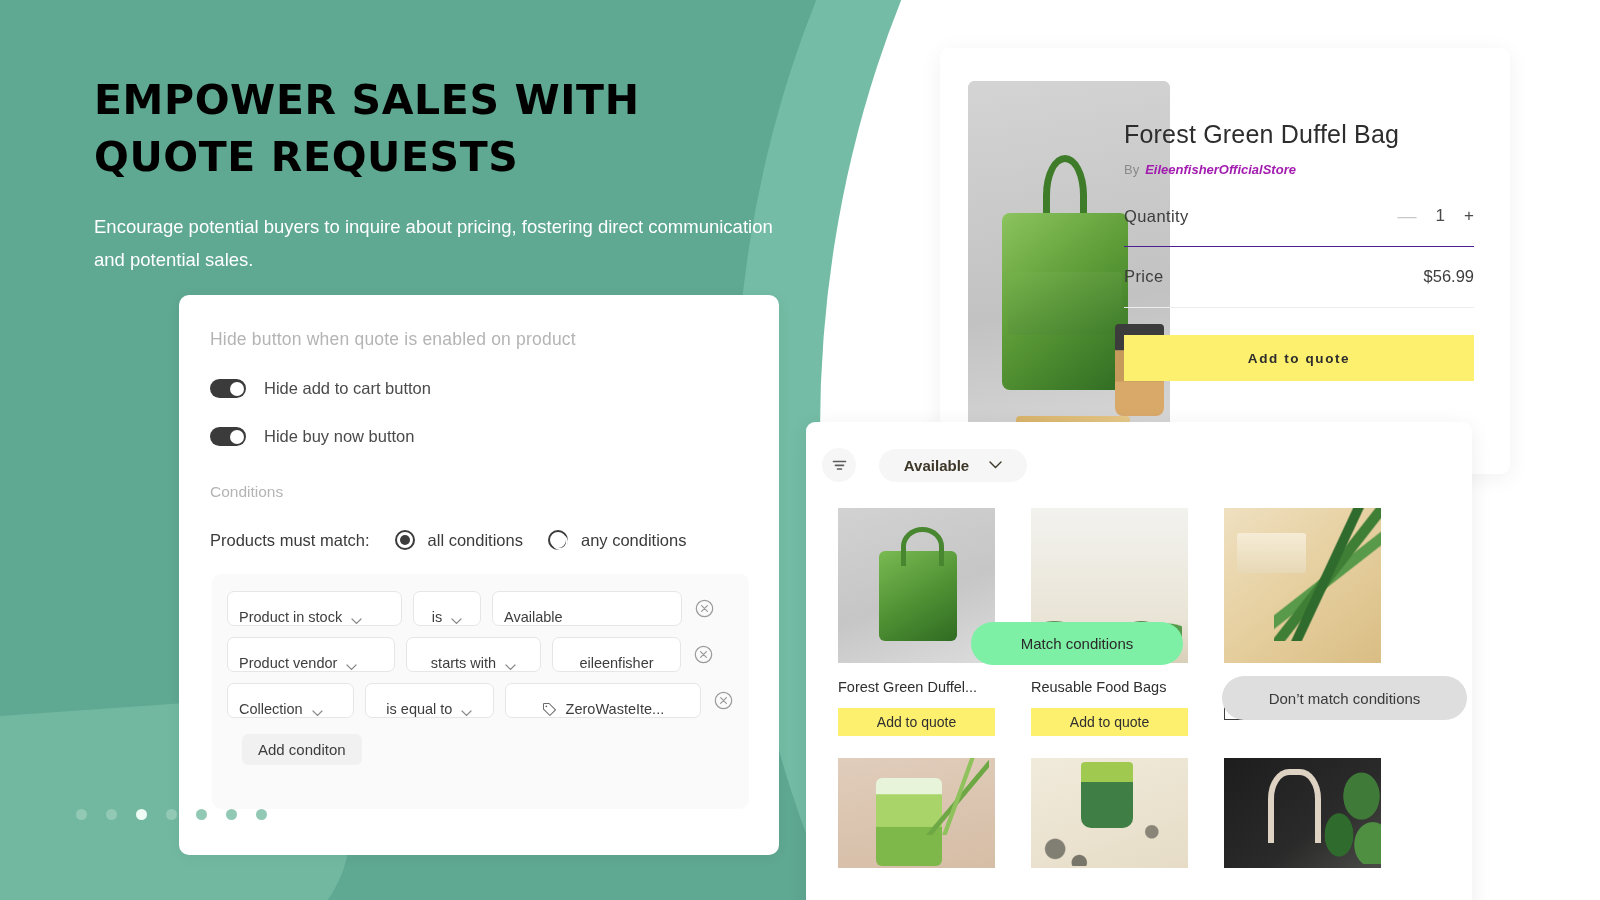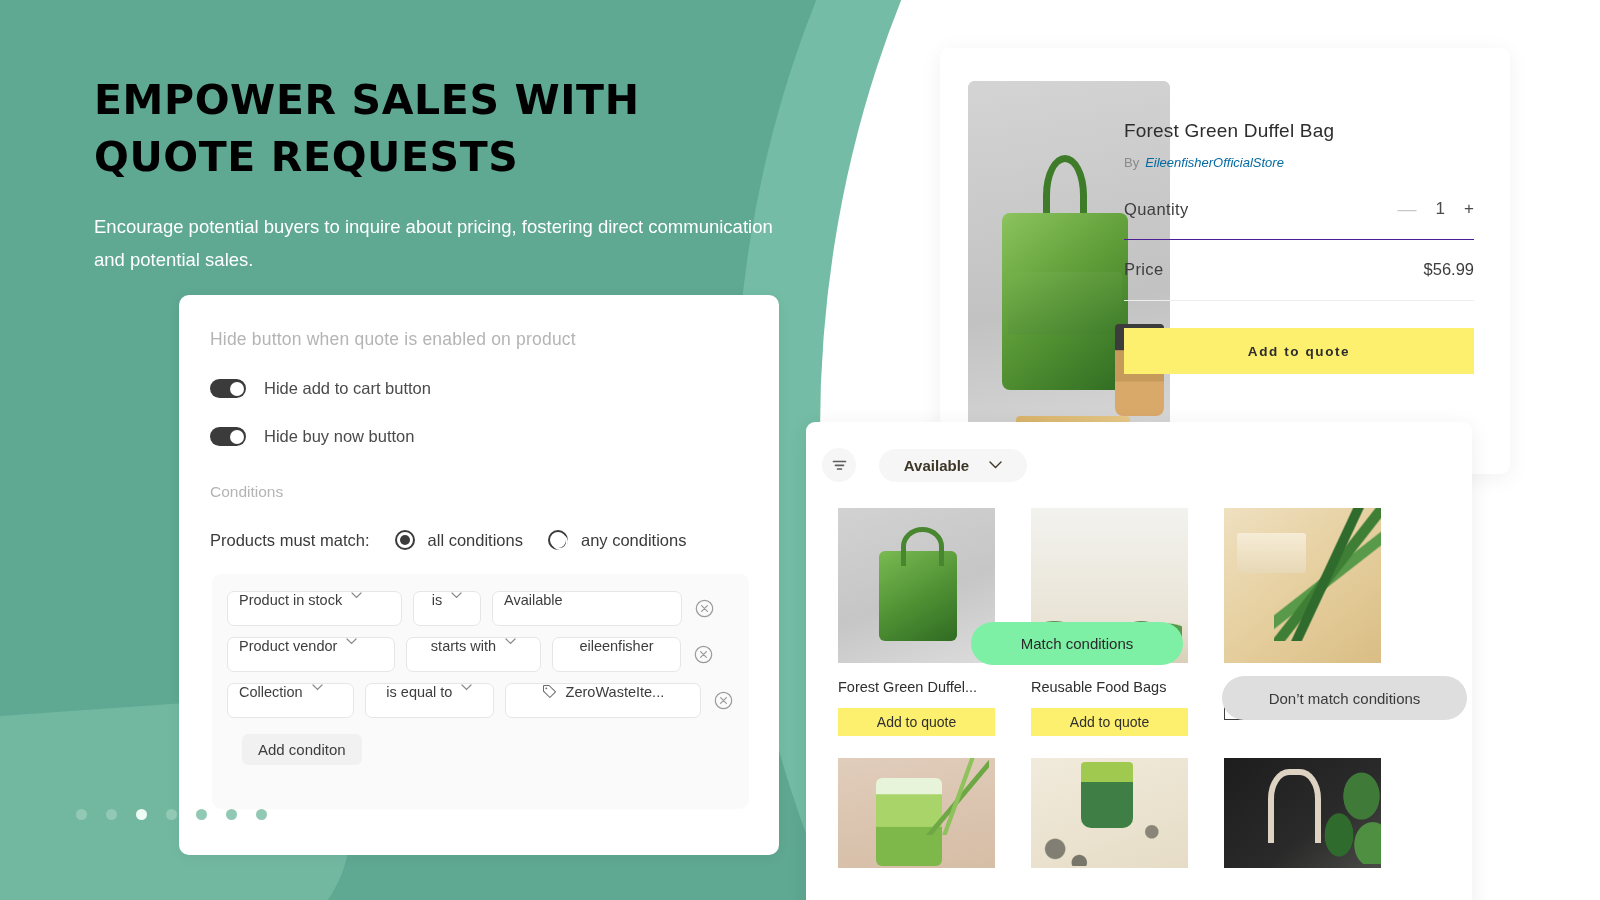--- a/index.html
+++ b/index.html
@@ -121,21 +121,21 @@
 
   .cond-box {
     margin-top: 24px; margin-left: 2px;
     width: 537px; height: 235px;
     background: #fafafa; border-radius: 9px;
     padding: 17px 16px 0 15px;
   }
   .cond-row { display: flex; align-items: center; margin-bottom: 11px; }
   .pill {
     height: 35px; background: #fff; border: 1px solid #e6e6e6;
-    border-radius: 7px; display: flex; align-items: flex-start;
+    border-radius: 7px; display: flex; align-items: flex-end;
     padding: 0 11px; font-size: 14.5px; color: #3d3d3d;
     white-space: nowrap;
   }
   .pill .chev { margin-left: 9px; }
   .pill.val { justify-content: center; }
   .remove-x { margin-left: 13px; display: flex; align-items: center; }
 
   .add-cond {
     margin-top: 5px; margin-left: 15px;
     display: inline-flex; align-items: center;
@@ -158,23 +158,23 @@
     width: 570px; height: 426px;
     background: #fff; border-radius: 9px; z-index: 8;
     box-shadow: 0 4px 22px rgba(0,0,0,0.06);
   }
   .pd-img {
     position: absolute; left: 28px; top: 33px;
     width: 202px; height: 368px; border-radius: 7px;
     overflow: hidden; background: #c9c9c9;
   }
   .pd-right { position: absolute; left: 184px; top: 72px; width: 350px; }
-  .pd-title { font-size: 19px; color: #2d2d2d; font-weight: 400; letter-spacing: .2px; }
+  .pd-title { font-size: 25px; color: #2d2d2d; font-weight: 400; letter-spacing: .2px; }
   .pd-by { margin-top: 13px; font-size: 13px; color: #8a8a8a; }
-  .pd-by i { color: #0369a1; margin-left: 6px; }
+  .pd-by i { color: #a21caf; margin-left: 6px; font-weight: bold; }
   .pd-qty {
     margin-top: 28px; display: flex; align-items: center;
     justify-content: space-between; padding-bottom: 19px;
     border-bottom: 1px solid #4c1d95;
   }
   .pd-qty .lbl { font-size: 16.5px; color: #3d3d3d; letter-spacing: .4px; }
   .qty-ctl { display: flex; align-items: center; gap: 19px; color: #4a4a4a; font-size: 17px; }
   .qty-ctl .minus { color: #c8c8c8; font-size: 19px; }
   .pd-price {
     margin-top: 20px; display: flex; align-items: center;

